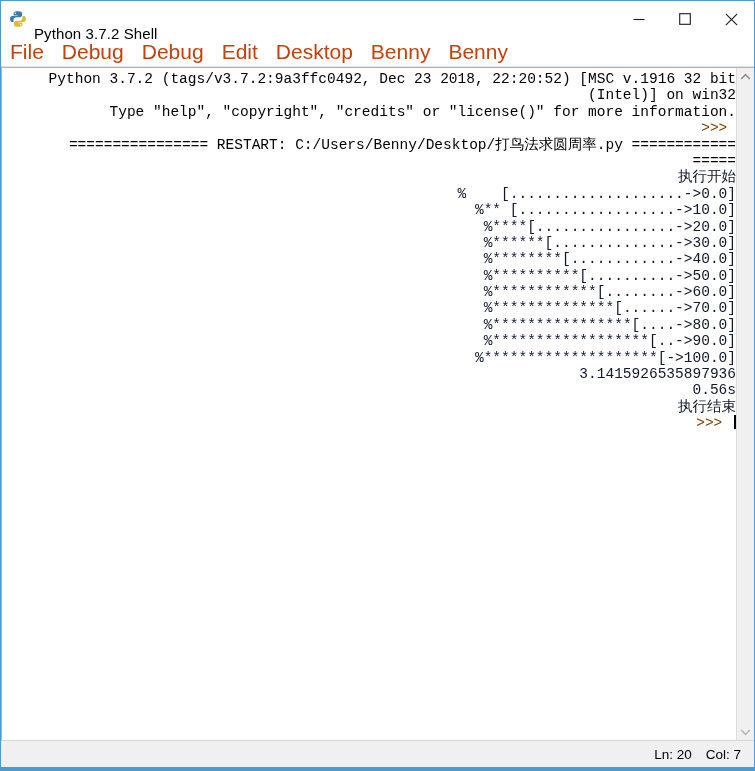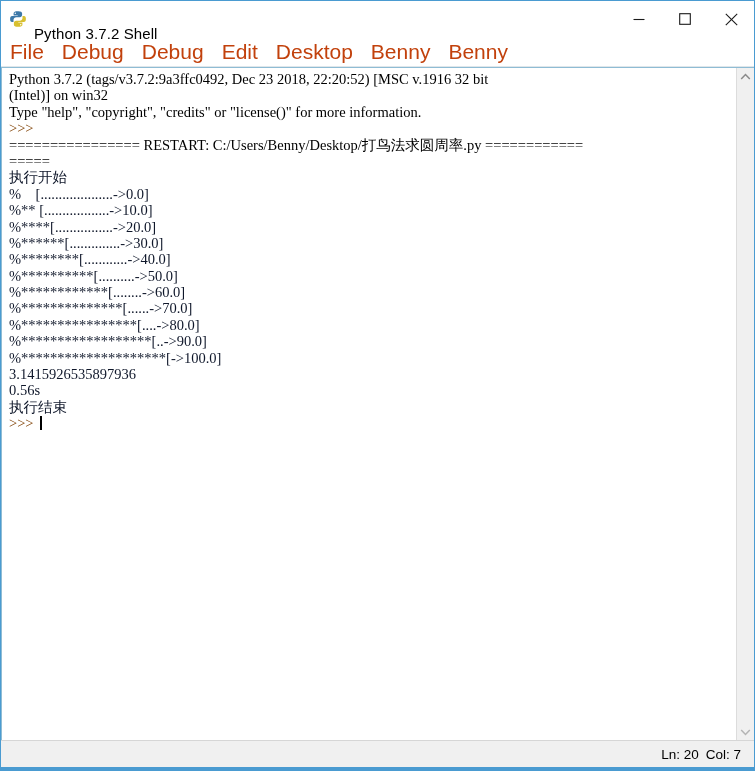--- a/index.html
+++ b/index.html
@@ -96,28 +96,29 @@
     overflow: hidden;
   }
   .gutterline {
     width: 2px;
     background: #ffffff;
     border-left: 1px solid #8fbcd4;
     flex: 0 0 auto;
   }
   .console {
     flex: 1 1 auto;
-    font-family: Liberation Serif, serif;
+    font-family: Liberation Mono, monospace;
     font-size: 14.5px;
     line-height: 16.4px;
     padding: 3px 0 0 5px;
     white-space: pre;
     overflow: hidden;
     color: #000000;
     letter-spacing: 0px;
+    text-align: right;
   }
   .console .ln { display: block; height: 16.4px; }
   .c-black  { color: #000000; }
   .c-prompt { color: #7f3f00; }
   .c-blue   { color: #0f172a; }
 
   .caret {
     display: inline-block;
     width: 2px;
     height: 14px;
@@ -152,21 +153,21 @@
     min-height: 26px;
     background: #f0f0f0;
     border-top: 1px solid #d6d6d6;
     display: flex;
     align-items: center;
     justify-content: flex-end;
     padding-right: 13px;
     font-size: 13.5px;
     color: #000000;
   }
-  .status-cell { margin-left: 7px; white-space: nowrap; }
+  .status-cell { margin-left: 14px; white-space: nowrap; }
   .bottom-accent {
     height: 3px;
     background: #4a9bd1;
     width: 100%;
   }
 </style>
 </head>
 <body>
 
 <div class="window">

